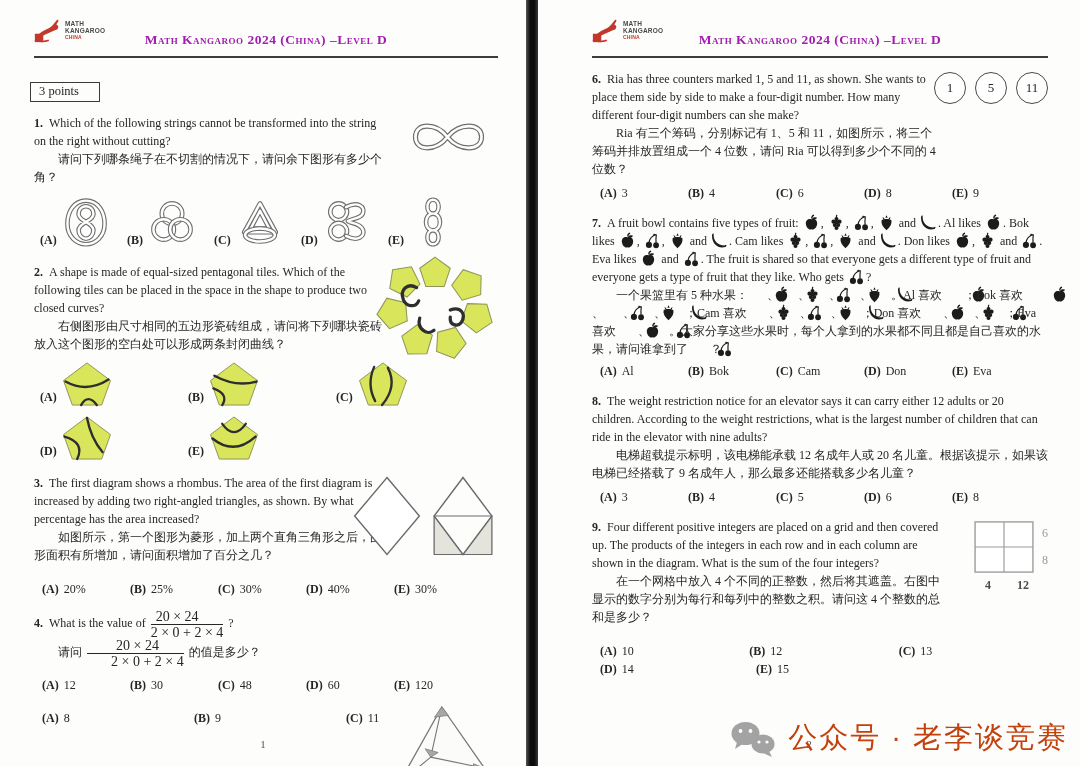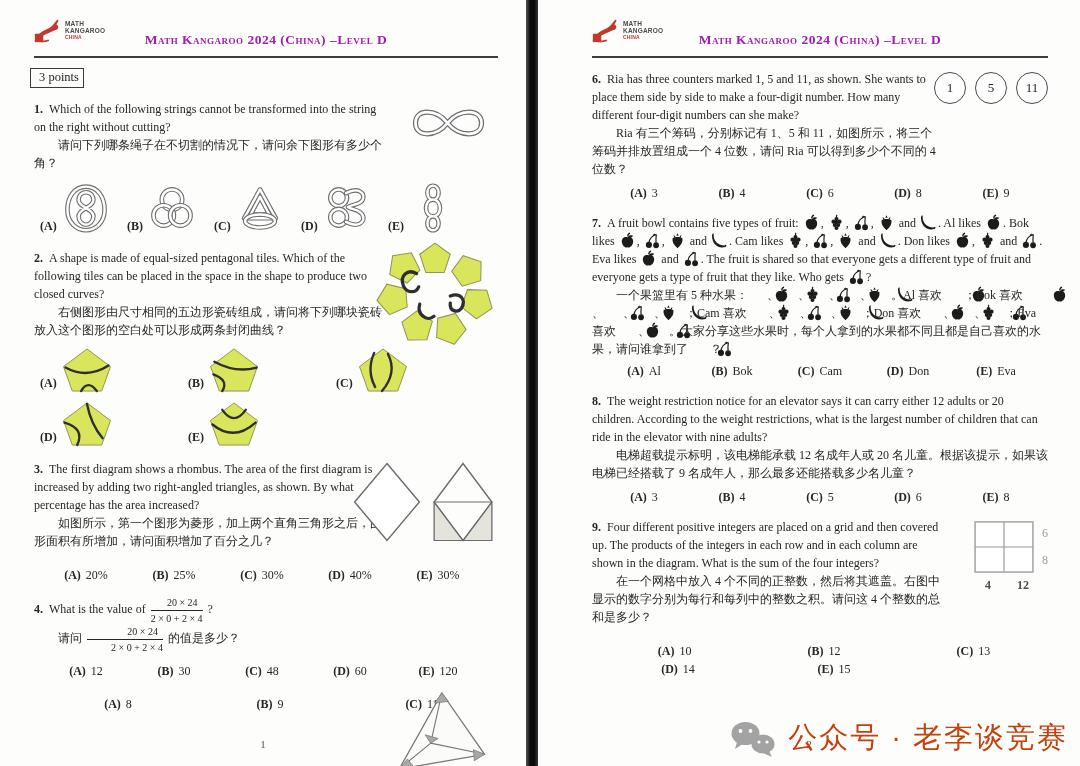--- a/index.html
+++ b/index.html
@@ -11,49 +11,49 @@
   .spine{position:absolute;left:526px;top:0;bottom:0;width:12px;
          background:linear-gradient(90deg,#555 0%,#0c0c0c 35%,#0c0c0c 70%,#3a3a3a 100%);}
   
   .header{position:relative;height:42px;border-bottom:2.5px solid #3c3c3c;}
   .logo{position:absolute;left:-2px;top:2px;display:flex;align-items:center;gap:3px;}
   .ltext{display:flex;flex-direction:column;line-height:7px;font-family:"Liberation Sans",sans-serif;
          font-size:6.5px;font-weight:bold;color:#4a4a4a;letter-spacing:.2px;}
   .ltext .red{color:#c2392c;font-size:5px;}
   .title{text-align:center;padding-top:18px;font-weight:bold;font-size:13.5px;
          font-variant:small-caps;letter-spacing:.5px;color:#a21caf;}
-  .badge{display:inline-block;border:1.3px solid #3a3a3a;padding:1px 4px 2px 8px;
-         font-size:12.5px;margin:10px 0 0 -4px;}
+  .badge{display:inline-block;border:1.3px solid #3a3a3a;padding:1px 20px 2px 8px;
+         font-size:12.5px;margin:24px 0 0 -4px;}
   
   .q{position:relative;margin-top:13px;font-size:12px;}
   .q p{margin:0;line-height:18px;}
   .q .qtext{width:352px;}
   .q .full{width:100%;}
   .qn{font-weight:bold;margin-right:6px;}
   .cn{text-indent:2em;}
   .fig{position:absolute;}
   
-  .opts{display:flex;margin:18px 0 0 8px;text-align:center;}
+  .opts{display:flex;margin:18px 0 0 8px;}
   .opt{width:88px;}
   .opt.w3{width:174px;}
   .opt.w3r{width:156px;}
   .opt b{margin-right:5px;}
   .iopts{display:flex;align-items:flex-end;margin:8px 0 0 6px;}
   .iopt{display:flex;align-items:flex-end;gap:3px;}
   .iopt b{font-size:12px;padding-bottom:2px;}
   .iopt.k{width:87px;}
   .iopt.t{width:148px;}
   
   .tube .o{fill:none;stroke:#6f6f6f;stroke-width:5;stroke-linejoin:round;stroke-linecap:round;}
   .tube .i{fill:none;stroke:#fff;stroke-width:2.6;stroke-linejoin:round;stroke-linecap:round;}
   
   .tile{fill:#d9e65c;stroke:#8f9356;stroke-width:1;}
   .arc{fill:none;stroke:#2e2e2e;stroke-width:2.4;stroke-linecap:round;}
   
-  .frac{display:inline-block;vertical-align:middle;text-align:right;font-size:10px;
+  .frac{display:inline-block;vertical-align:middle;text-align:left;font-size:14px;
         line-height:13px;margin:0 5px;}
   .frac .nu{display:block;border-bottom:1px solid #262626;padding:0 5px 1px 5px;}
   .frac .de{display:block;padding-top:1px;}
   
   .counters{position:absolute;right:0;top:2px;display:flex;gap:9px;}
   .counter{width:30px;height:30px;border:1.6px solid #4a4a4a;border-radius:50%;
            display:flex;align-items:center;justify-content:center;font-size:13px;background:#fff;}
   
   .fruit{display:inline-block;width:17px;height:17px;vertical-align:-4px;margin:0 1px;}
   .fruit svg{width:100%;height:100%;}

